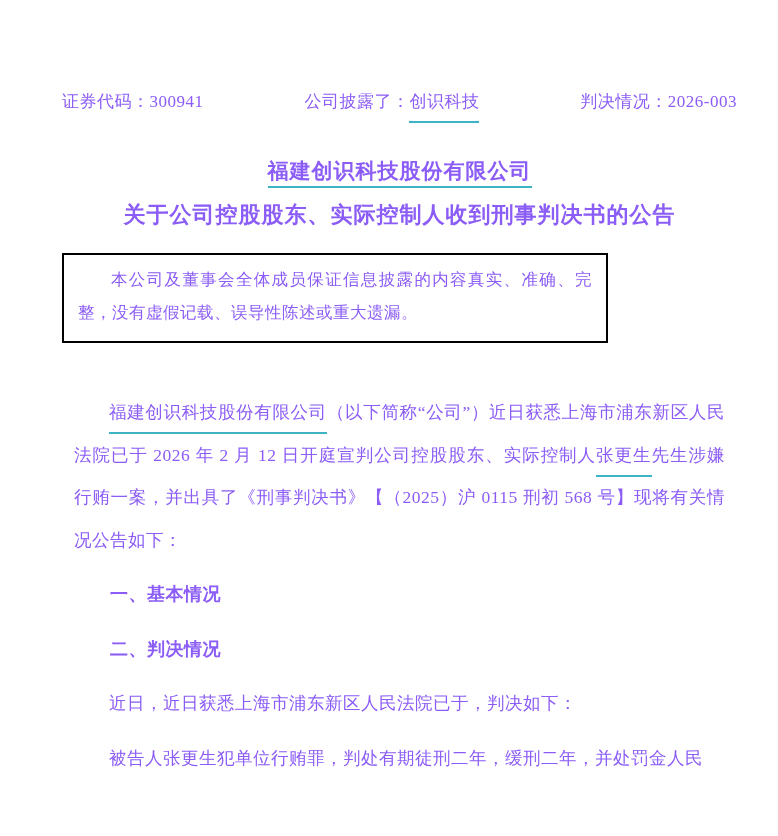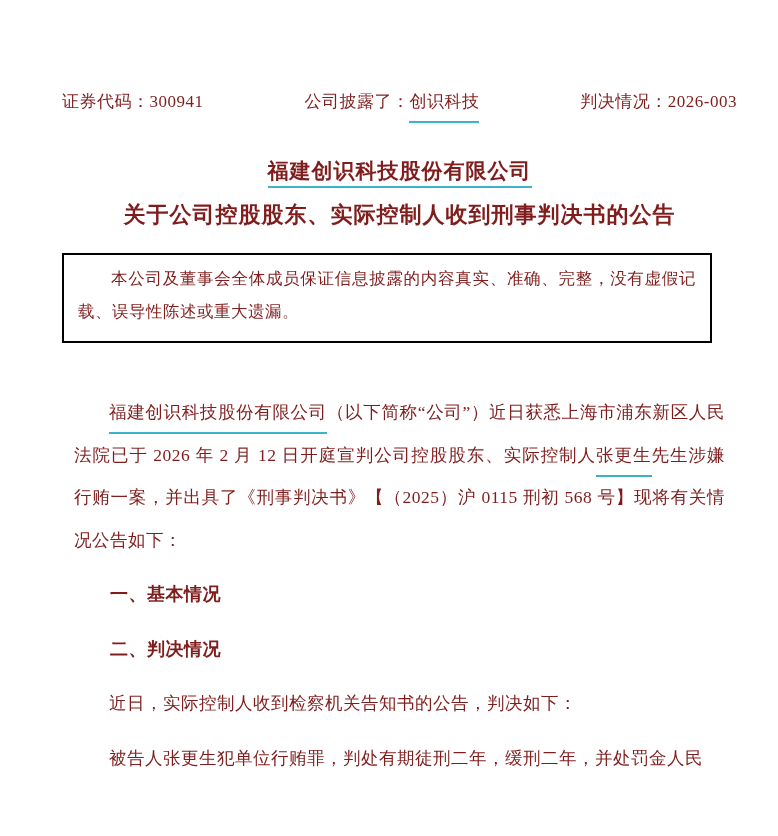--- a/index.html
+++ b/index.html
@@ -6,21 +6,21 @@
     margin: 0;
     padding: 0;
     background: #ffffff;
   }
   .page {
     position: relative;
     box-sizing: border-box;
     width: 778px;
     height: 836px;
     background: #ffffff;
-    color: #7f1d1d;
+    color: #8b5cf6;
     font-family: "Liberation Serif", "DejaVu Serif", serif;
     padding: 90px 41px 0 62px;
     overflow: hidden;
   }
   
   .doc-header {
     display: flex;
     justify-content: space-between;
     align-items: baseline;
     font-size: 17px;
@@ -51,29 +51,28 @@
     font-family: "Liberation Sans", "DejaVu Sans", sans-serif;
     font-weight: bold;
     font-size: 22px;
     line-height: 32px;
     letter-spacing: 1px;
   }
   
   .disclaimer {
     box-sizing: border-box;
     margin-top: 22px;
-    width: 650px;
+    width: 546px;
     border: 2px solid #000000;
     padding: 8px 14px 12px 14px;
     font-size: 16.5px;
     line-height: 33px;
     text-indent: 2em;
     text-align: justify;
     letter-spacing: 0.5px;
-    font-family: Liberation Mono, monospace;
   }
   
   .body-text {
     margin-top: 48px;
     font-size: 17.5px;
   }
   .body-text p {
     margin: 12px;
     line-height: 42.5px;
     text-indent: 2em;
@@ -113,19 +112,19 @@
 
   <div class="body-text">
 
     <p><span class="u-accent">福建创识科技股份有限公司</span><span>（以下简称“公司”）近日获悉上海市浦东新区人民法院已于 2026 年 2 月 12 日开庭宣判公司控股股东、实际控制人</span><span class="u-accent">张更生</span><span>先生涉嫌行贿一案，并出具了《刑事判决书》【（2025）沪 0115 刑初 568 号】现将有关情况公告如下：</span></p>
 
     <p class="section-heading">一、基本情况</p>
 
 
     <p class="section-heading">二、判决情况</p>
 
-    <p>近日，实际控制人收到检察机关告知书的公告，判决如下：</p>
+    <p>近日，近日获悉上海市浦东新区人民法院已于，判决如下：</p>
 
     <p>被告人张更生犯单位行贿罪，判处有期徒刑二年，缓刑二年，并处罚金人民</p>
 
   </div>
 
 </div>
 
 </body></html>

